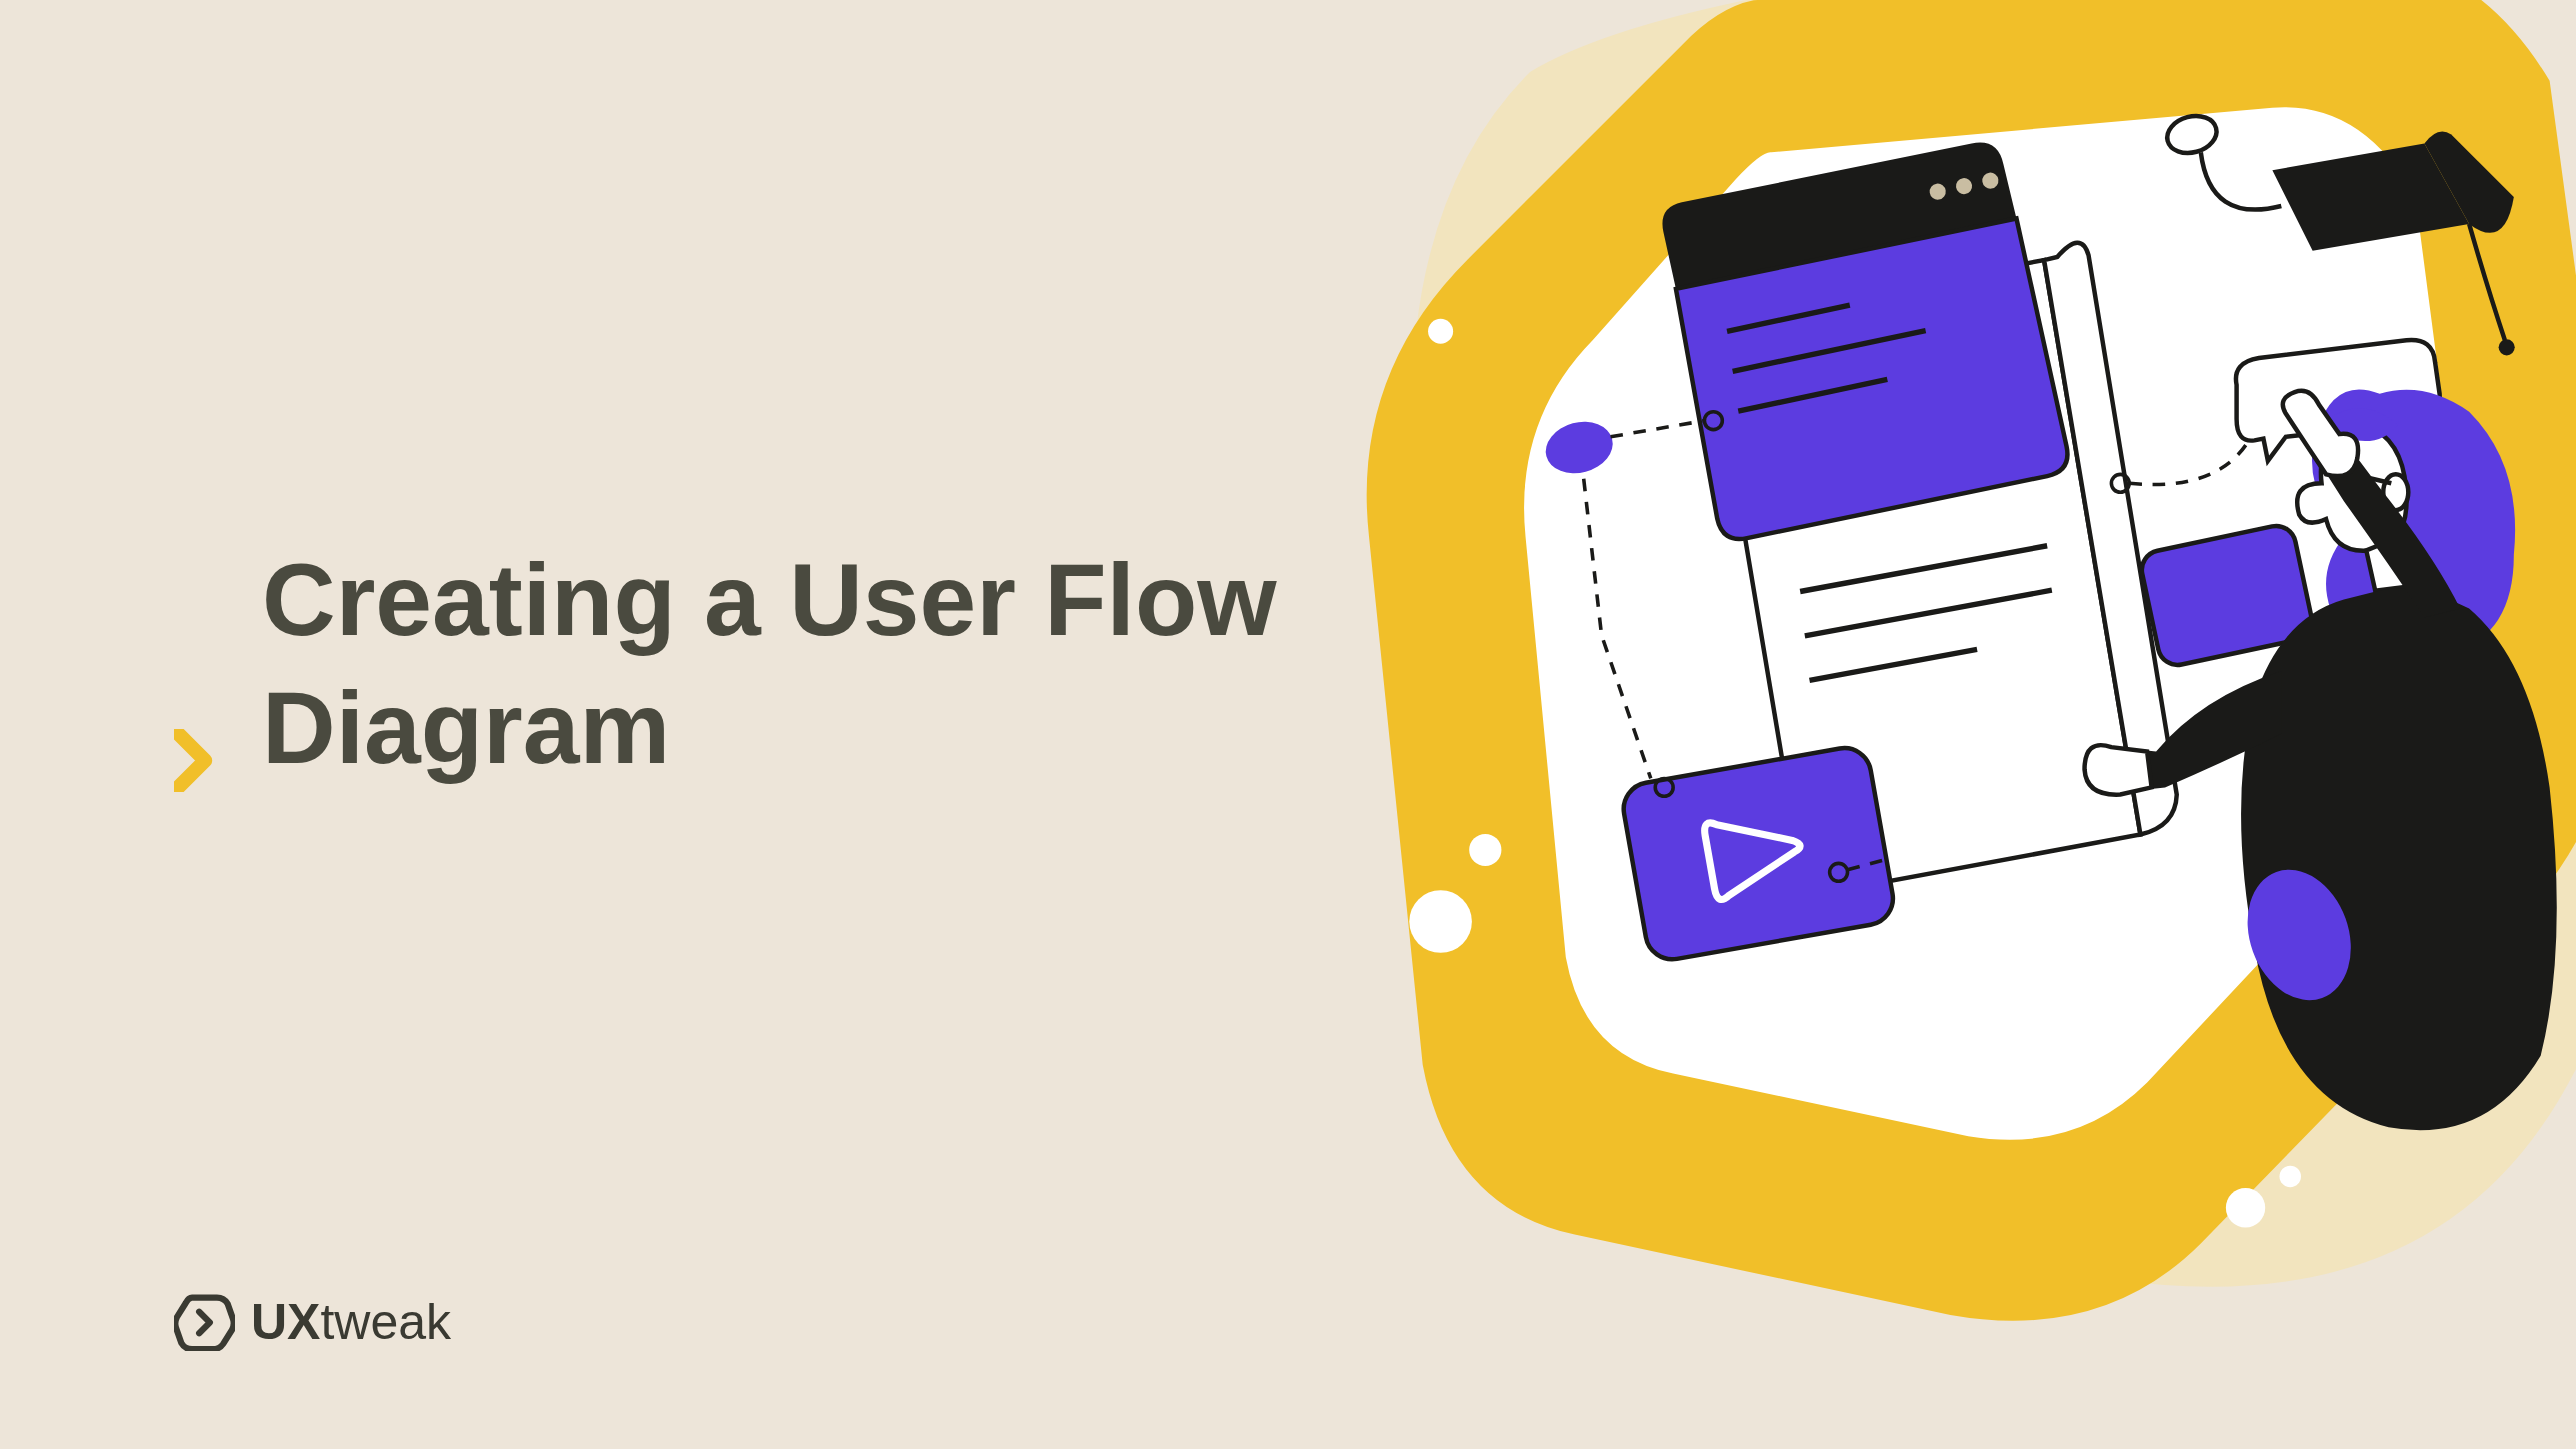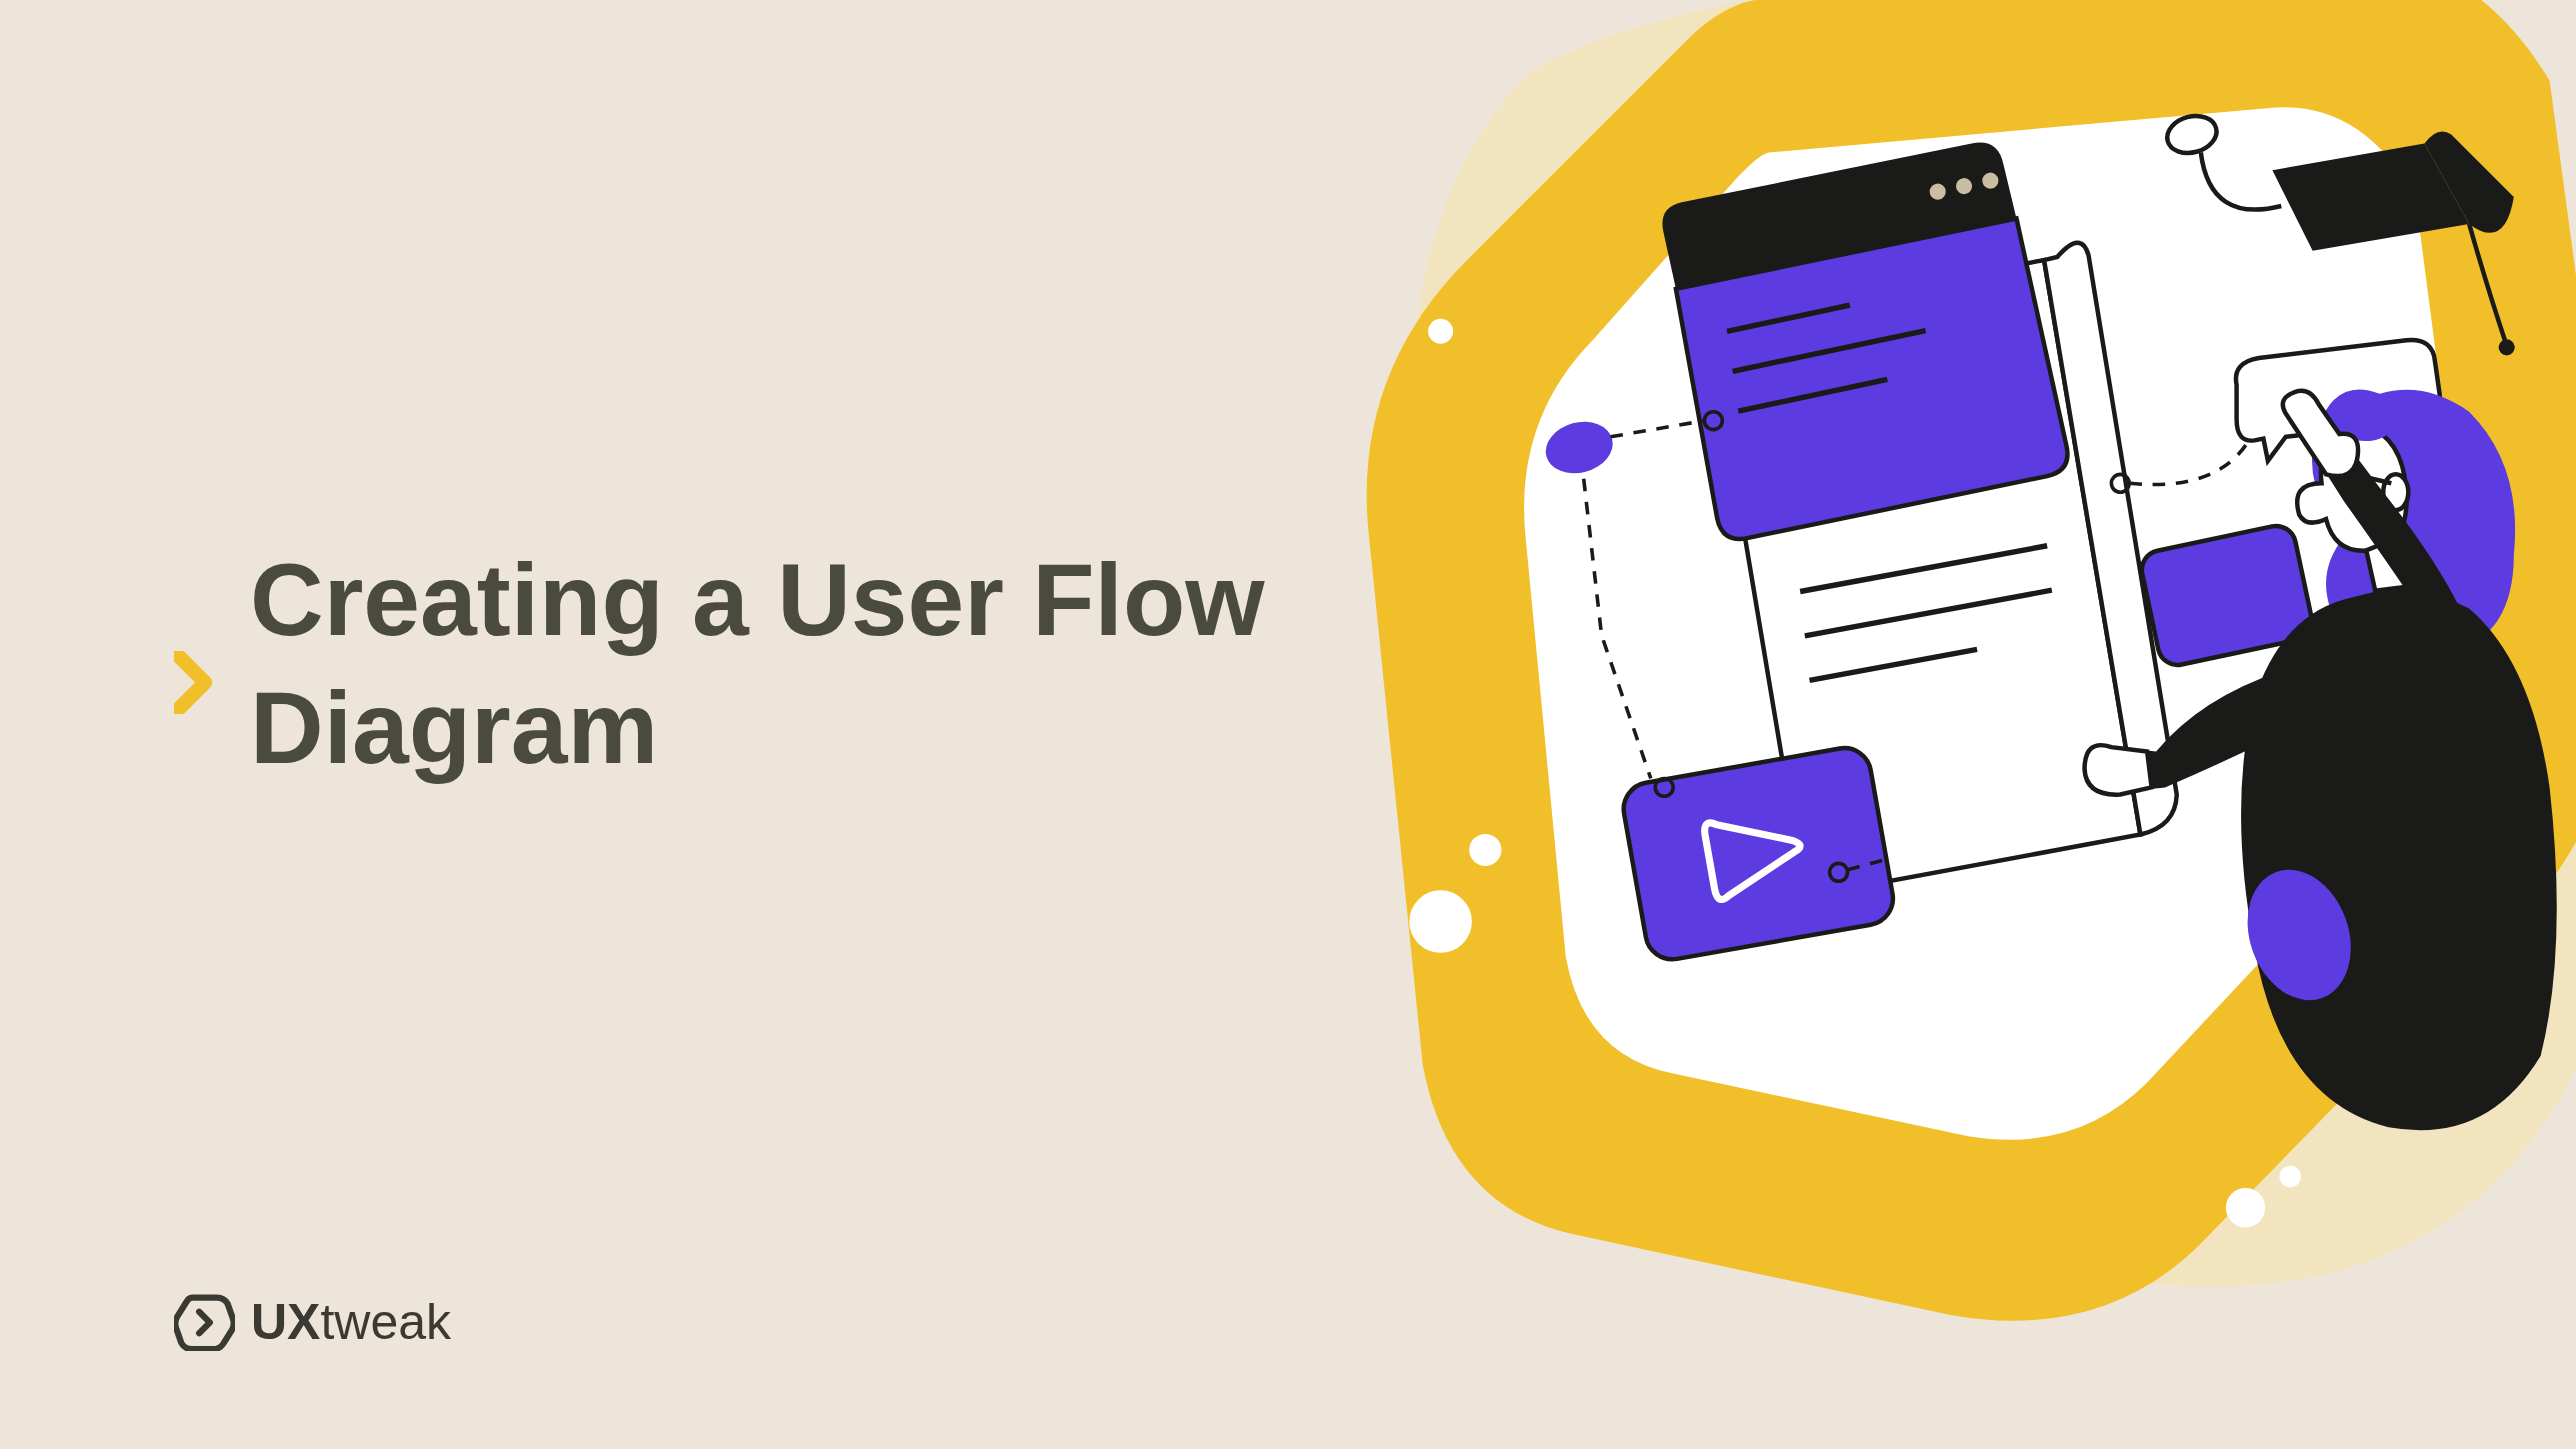--- a/index.html
+++ b/index.html
@@ -9,22 +9,22 @@
       background: #ede5d9;
       font-family: -apple-system, BlinkMacSystemFont, 'Segoe UI', sans-serif;
       position: relative;
       overflow: hidden;
     }
     .content-left {
       position: absolute;
       left: 174px;
       top: 537px;
       display: flex;
-      align-items: center;
-      gap: 36px;
+      align-items: flex-end;
+      gap: 48px;
     }
     .chevron-bullet {
       width: 40px;
       height: 63px;
       margin-top: 36px;
     }
     .title {
       font-size: 102px;
       font-weight: 700;
       color: #4a4a3f;

